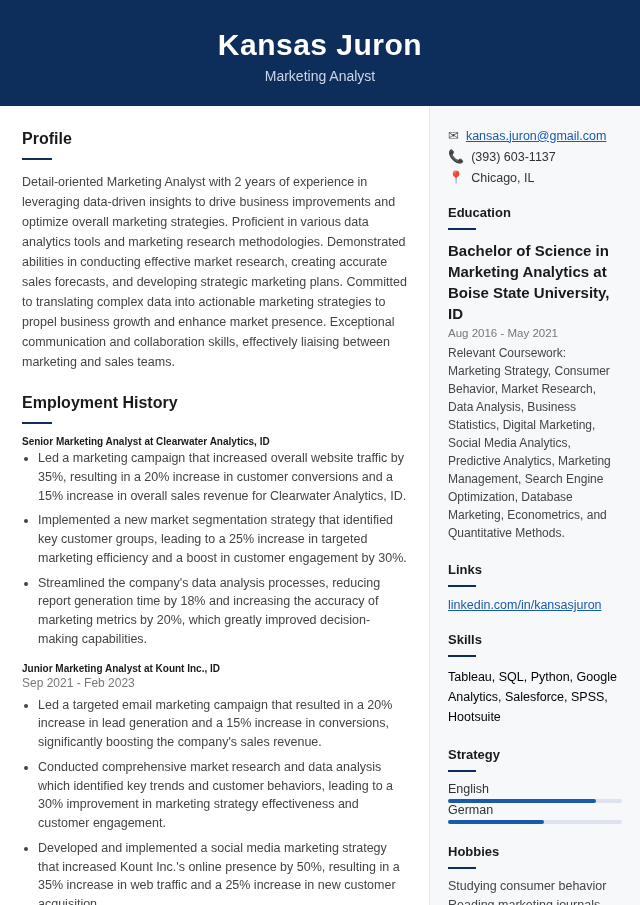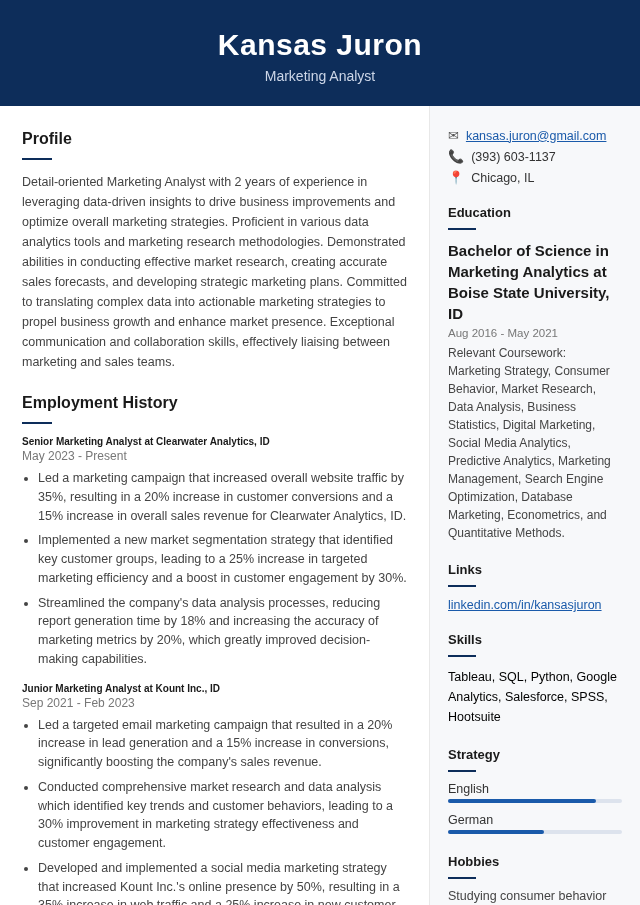--- a/index.html
+++ b/index.html
@@ -76,21 +76,21 @@
     .edu-date { font-size: 11.5px; color: #777; margin-bottom: 5px; }
     .edu-courses { font-size: 12px; color: #444; line-height: 1.5; }
 
     
     .link-item { color: #1a5aaa; text-decoration: underline; font-size: 12.5px; }
 
     
     .skills-text { font-size: 12.5px; color: #000000; line-height: 1.6; }
 
     
-    .lang-item { margin-bottom: 10px; }
+    .lang-item { }
     .lang-name { font-size: 12.5px; color: #333; margin-bottom: 3px; }
     .lang-bar-bg { background: #dde3ed; height: 4px; border-radius: 2px; }
     .lang-bar-fill { height: 4px; border-radius: 2px; background: #1a5aaa; }
 
     
     .hobby-item { font-size: 12.5px; color: #444; margin-bottom: 5px; }
   </style>
 </head>
 <body>
 
@@ -108,21 +108,20 @@
       <hr class="section-divider">
       <p class="profile-text">Detail-oriented Marketing Analyst with 2 years of experience in leveraging data-driven insights to drive business improvements and optimize overall marketing strategies. Proficient in various data analytics tools and marketing research methodologies. Demonstrated abilities in conducting effective market research, creating accurate sales forecasts, and developing strategic marketing plans. Committed to translating complex data into actionable marketing strategies to propel business growth and enhance market presence. Exceptional communication and collaboration skills, effectively liaising between marketing and sales teams.</p>
     </div>
 
     <div class="section">
       <div class="section-title">Employment History</div>
       <hr class="section-divider">
 
       <div class="job-block">
         <div class="job-title">Senior Marketing Analyst at Clearwater Analytics, ID</div>
-        <div class="job-date">May 2023 - Present</div>
         <ul class="job-bullets">
           <li>Led a marketing campaign that increased overall website traffic by 35%, resulting in a 20% increase in customer conversions and a 15% increase in overall sales revenue for Clearwater Analytics, ID.</li>
           <li>Implemented a new market segmentation strategy that identified key customer groups, leading to a 25% increase in targeted marketing efficiency and a boost in customer engagement by 30%.</li>
           <li>Streamlined the company's data analysis processes, reducing report generation time by 18% and increasing the accuracy of marketing metrics by 20%, which greatly improved decision-making capabilities.</li>
         </ul>
       </div>
 
       <div class="job-block">
         <div class="job-title">Junior Marketing Analyst at Kount Inc., ID</div>
         <div class="job-date">Sep 2021 - Feb 2023</div>

